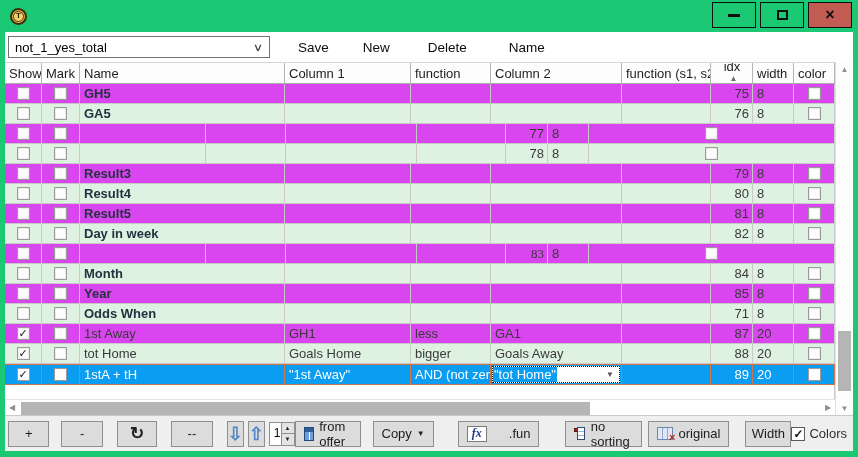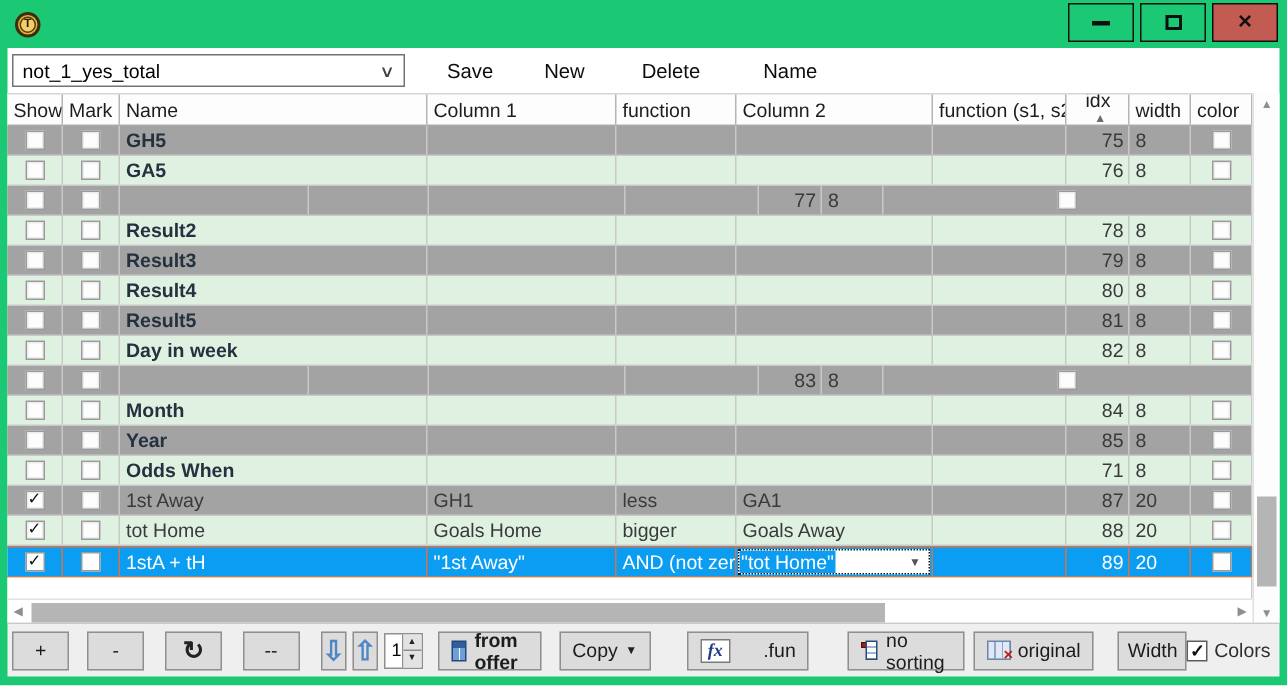--- a/index.html
+++ b/index.html
@@ -38,21 +38,21 @@
   .tablewrap { height:353px; background:#fff; display:flex; }
   .tmain { width:830px; display:flex; flex-direction:column; }
   .thead { height:22px; display:flex; background:#fdfdfd; border-bottom:1px solid #ababab; border-top:1px solid #d5d5d5;}
   .hcell { height:100%; border-right:1px solid #b5b5b5; display:flex; align-items:center; padding-left:4px;
     font-size:13px; color:#1d1d1d; overflow:hidden; white-space:nowrap; }
   .hcell.c-idx { justify-content:flex-end; padding-right:3px; }
   .sort-ico { font-size:8px; color:#6a6a6a; margin-left:5px; margin-right:2px; }
 
   .tbody { display:flex; flex-direction:column; }
   .trow { height:20px; display:flex; border-bottom:1px solid #c9c9c9; }
-  .trow.blue { background:#a3a3a3; }
+  .trow.blue { background:#d946ef; }
   .trow.green { background:#dff2e2; }
   .cell { height:100%; border-right:1px solid #c9c9c9; display:flex; align-items:center;
     padding-left:4px; overflow:hidden; white-space:nowrap; font-size:13px; color:#3a3a3a; }
   .cell.c-check { justify-content:center; padding-left:0; }
   .cell.c-idx { justify-content:flex-end; padding-right:3px; padding-left:0; }
   .trow .c-name.bold { font-weight:bold; color:#24313f; }
 
   .trow.selected { background:#0a9df2; border-top:1px solid #d0764d; border-bottom:1px solid #d0764d; height:21px; }
   .trow.selected .cell { color:#ffffff; border-right-color:#d0764d; }
 
@@ -89,21 +89,21 @@
   .b-refresh { margin-left:14px; width:66px; font-size:17px; font-weight:bold; color:#222; }
   .b-remall { margin-left:14px; }
   .b-down { margin-left:14px; }
   .b-up { margin-left:4px; }
   .bluearrow { font-size:18px; color:#4f86c6; font-weight:bold; line-height:1; }
   .spinner { margin-left:4px; width:36px; height:24px; background:#fff; border:1px solid #8f8f8f; display:flex; }
   .spin-val { flex:1; font-size:12px; padding:3px 0 0 4px; color:#000; }
   .spin-btns { width:13px; border-left:1px solid #8f8f8f; display:flex; flex-direction:column; }
   .spin-btns span { flex:1; display:flex; align-items:center; justify-content:center; font-size:6px; color:#222; background:#e3e3e3; }
   .spin-btns span:first-child { border-bottom:1px solid #8f8f8f; }
-  .b-fromoffer { margin-left:10px; gap:5px;font-weight:bold; }
+  .b-fromoffer { gap:5px; }
   .b-copy { margin-left:12px; width:64px; gap:5px; }
   .copy-caret { font-size:8px; color:#222; }
   .b-fun { margin-left:24px; gap:22px; }
   .fxbox { width:20px; height:16px; background:#fff; border:1px solid #7a7a7a; display:flex; align-items:center;
     justify-content:center; font-style:italic; font-family:"Liberation Serif", serif; font-size:12px; font-weight:bold; color:#1f3c88; }
   .b-nosort { margin-left:26px; gap:5px; }
   .b-original { margin-left:6px; gap:5px; }
   .b-width { margin-left:16px; width:46px; }
   .colorswrap { margin-left:auto; margin-right:6px; display:flex; align-items:center; gap:4px; }
   .cb-big { width:14px; height:14px; background:#fff; border:1px solid #5a5a5a; display:flex; align-items:center;
@@ -245,21 +245,20 @@
               <span class="cb"></span>
             </div>
           </div>
           <div class="trow green">
             <div class="cell c-check" style="width: 37px;">
               <span class="cb"></span>
             </div>
             <div class="cell c-check" style="width: 38px;">
               <span class="cb"></span>
             </div>
-            <div class="cell c-name bold" style="width: 205px;">Result2</div>
             <div class="cell" style="width: 126px;"></div>
             <div class="cell" style="width: 80px;"></div>
             <div class="cell" style="width: 131px;"></div>
             <div class="cell" style="width: 89px;"></div>
             <div class="cell c-idx" style="width: 42px;">78</div>
             <div class="cell" style="width: 41px;">8</div>
             <div class="cell c-check" style="flex: 1 1 0%;">
               <span class="cb"></span>
             </div>
           </div>
@@ -339,21 +338,21 @@
             <div class="cell c-check" style="width: 37px;">
               <span class="cb"></span>
             </div>
             <div class="cell c-check" style="width: 38px;">
               <span class="cb"></span>
             </div>
             <div class="cell" style="width: 126px;"></div>
             <div class="cell" style="width: 80px;"></div>
             <div class="cell" style="width: 131px;"></div>
             <div class="cell" style="width: 89px;"></div>
-            <div class="cell c-idx" style="width: 42px;">83</div>
+            <div class="cell c-idx" style="width: 42px; font-family: Liberation Serif, serif;">83</div>
             <div class="cell" style="width: 41px;">8</div>
             <div class="cell c-check" style="flex: 1 1 0%;">
               <span class="cb"></span>
             </div>
           </div>
           <div class="trow green">
             <div class="cell c-check" style="width: 37px;">
               <span class="cb"></span>
             </div>
             <div class="cell c-check" style="width: 38px;">

